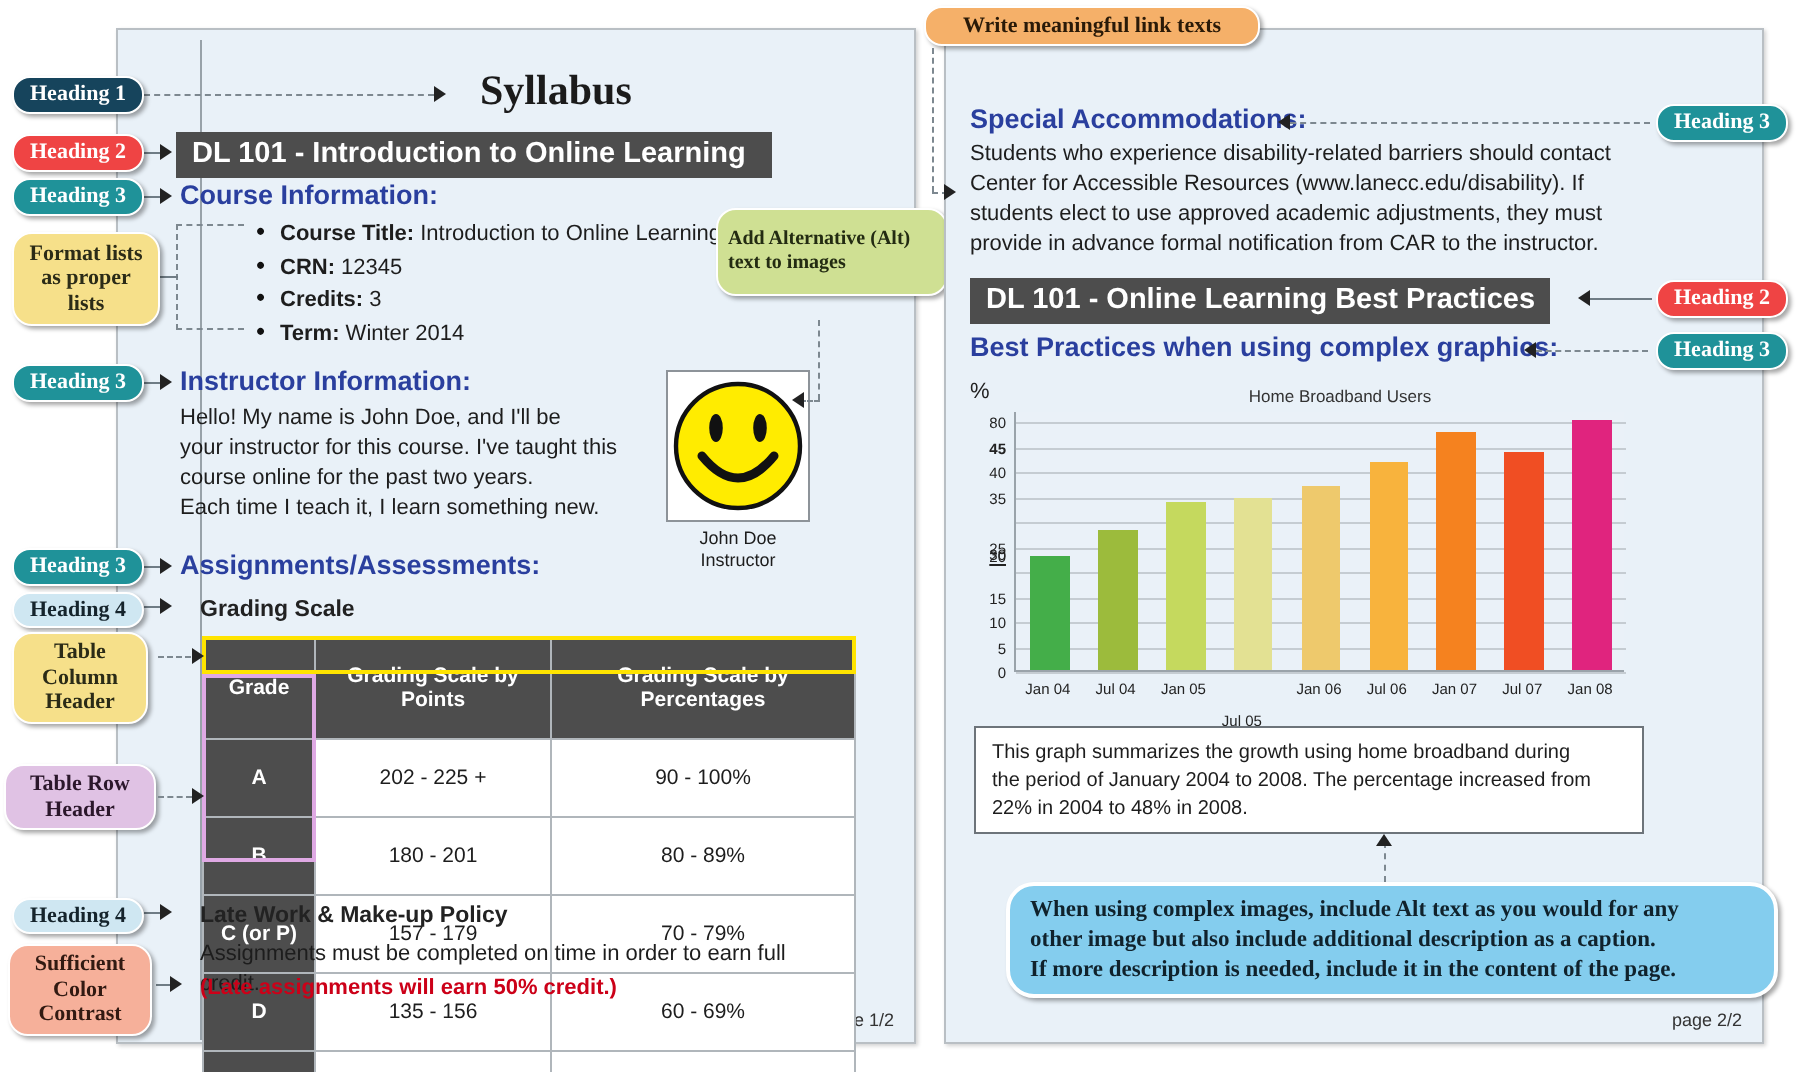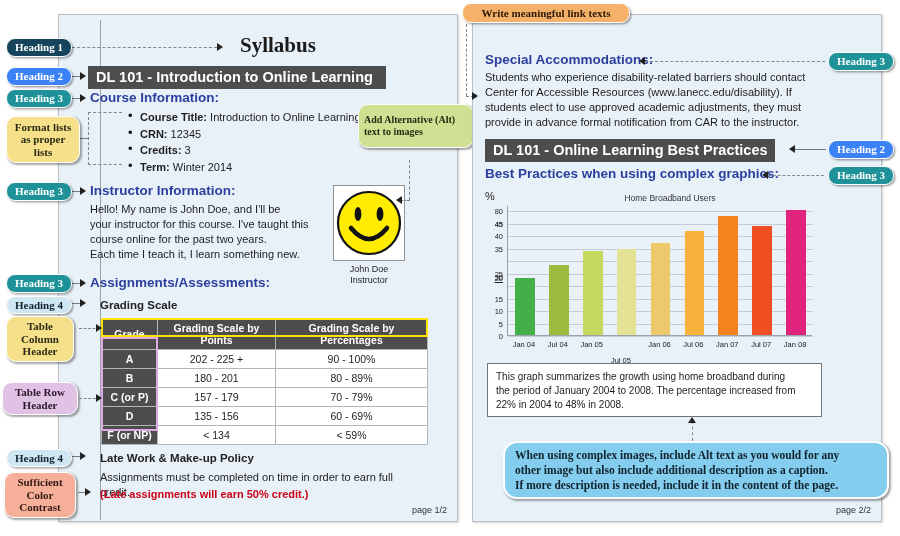--- a/index.html
+++ b/index.html
@@ -71,21 +71,21 @@
     position: absolute;
     border-radius: 9px;
     font-family: "Liberation Serif", serif;
     font-weight: bold;
     text-align: center;
     box-shadow: 1.5px 1.5px 2px rgba(0,0,0,.35);
     display: flex; align-items: center; justify-content: center;
     line-height: 12.5px;
   }
   .pill.h1   { background: #16445c; color: #fff; border: 1.5px solid #fff; }
-  .pill.h2   { background: #3b82f6; color: #fff; border: 1.5px solid #fff; }
+  .pill.h2   { background: #ef4444; color: #fff; border: 1.5px solid #fff; }
   .pill.h3   { background: #1f9299; color: #fff; border: 1.5px solid #fff; }
   .pill.h4   { background: #cfe7f2; color: #15242c; border: 1.5px solid #fff; }
   .pill.yellow { background: #f6e08a; color: #2b2b17; border: 1.5px solid #fff; border-radius: 10px; }
   .pill.purple { background: #e0c2e4; color: #2b172b; border: 1.5px solid #fff; border-radius: 10px; }
   .pill.salmon { background: #f6b09a; color: #321a12; border: 1.5px solid #fff; border-radius: 10px; }
   .pill.green  { background: #cfe093; color: #232b12; border: 1.5px solid #fff; border-radius: 10px; }
   .pill.orange { background: #f5b069; color: #2a1a08; border: 1.5px solid #fff; }
   .pill.lightblue {
     background: #84cdee; color: #10222c; border: 2px solid #fff;
     border-radius: 14px; text-align: left; justify-content: flex-start;
@@ -116,21 +116,21 @@
   }
 
   
   .grade-table {
     position: absolute;
     border-collapse: collapse;
     font-size: 10.5px;
   }
   .grade-table th, .grade-table td {
     border: 1px solid #b0b6bb;
-    padding: 3px 4px;
+    padding: 13px 4px;
     text-align: center;
   }
   .grade-table thead th {
     background: #4d4d4d; color: #fff; font-weight: bold;
   }
   .grade-table tbody th {
     background: #4d4d4d; color: #fff; font-weight: bold;
   }
   .grade-table tbody td { background: #fff; color: #1d1d1d; }
   .hl-col {

